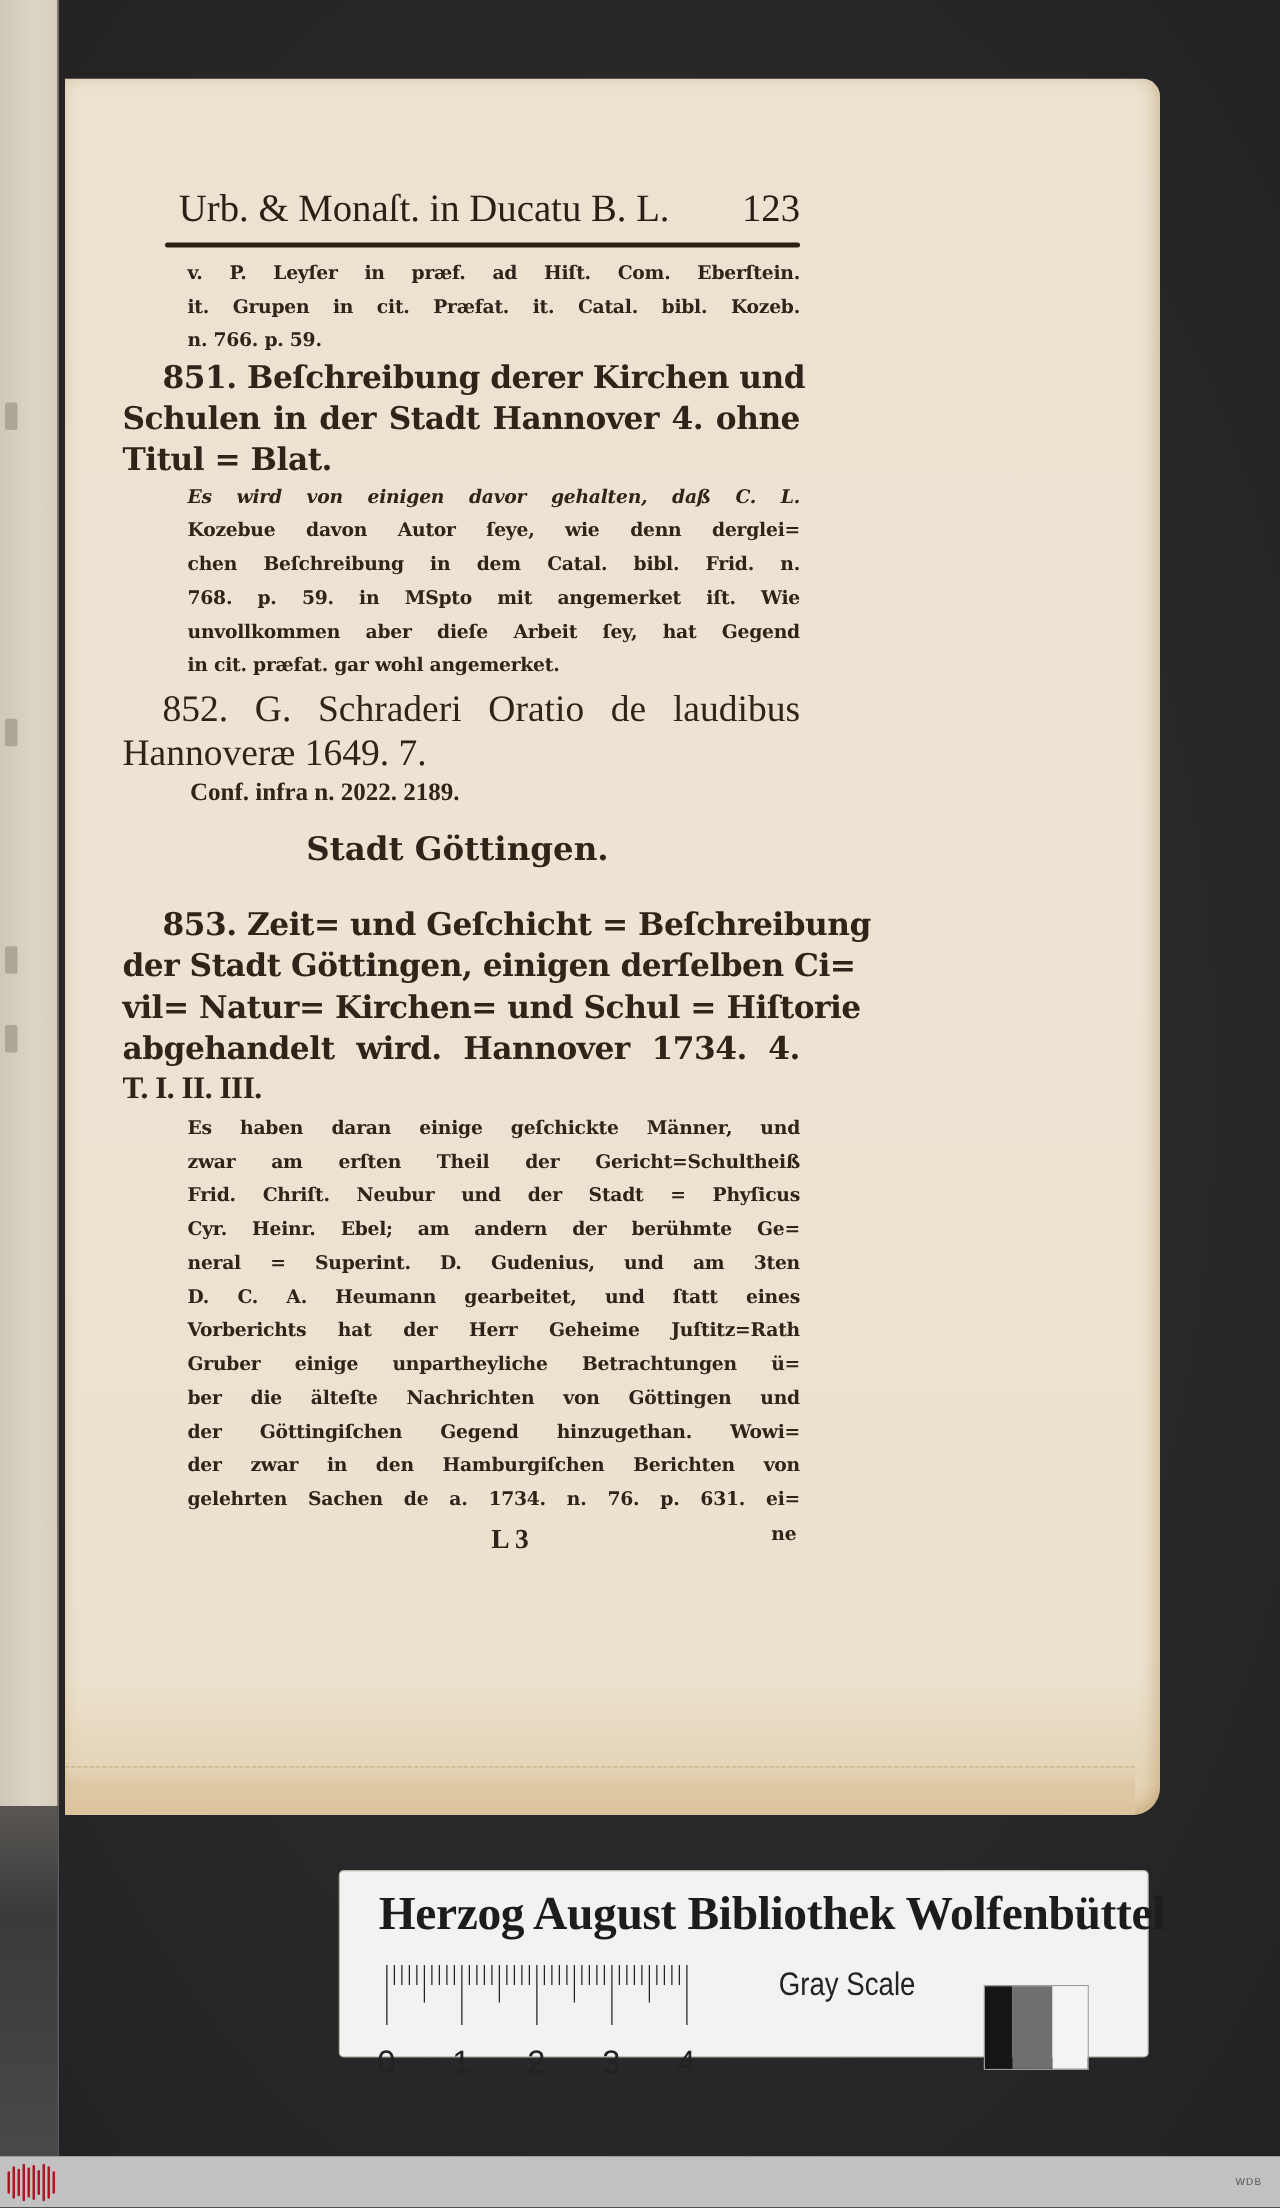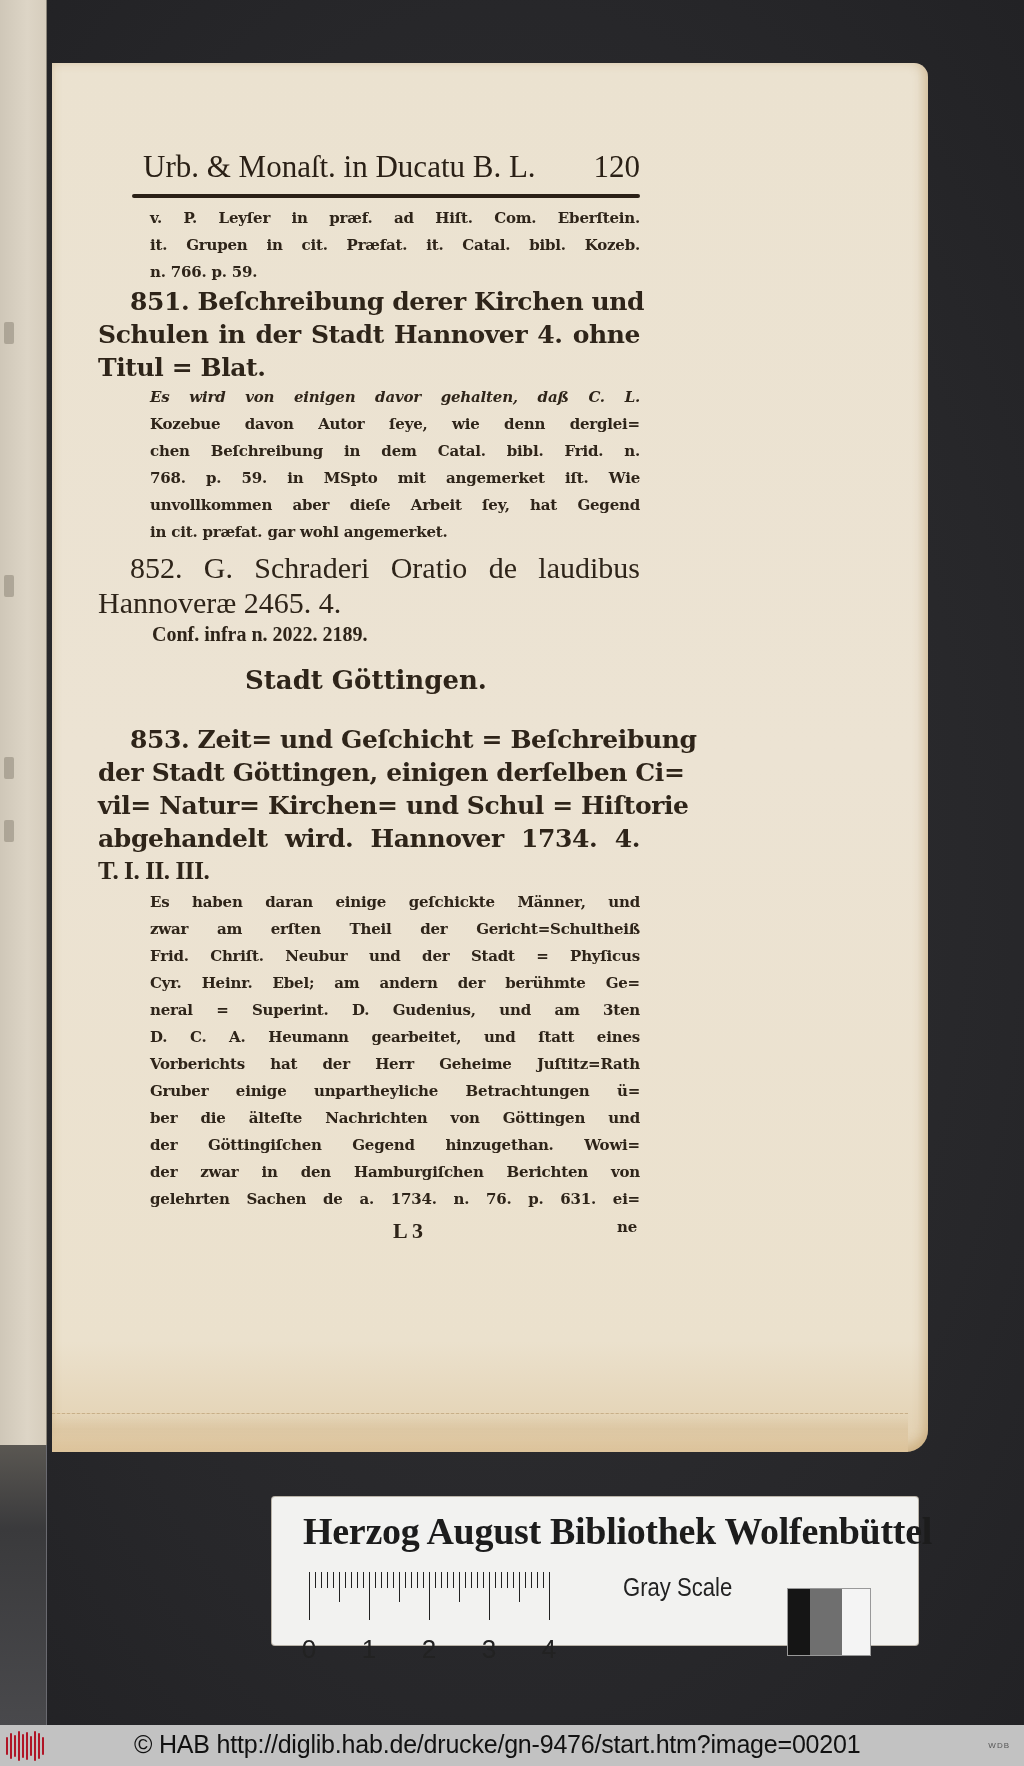--- a/index.html
+++ b/index.html
@@ -89,41 +89,41 @@
   <div class="stub" style="top:820px;"></div>
 </div>
 <div class="neighbor-lower"></div>
 
 <div class="page">
   <div class="page-edge-bottom"></div>
 </div>
 
 <div class="running-head">
   <span>Urb. &amp; Monaſt. in Ducatu B. L.</span>
-  <span>120</span>
+  <span>123</span>
 </div>
 <div class="head-rule"></div>
 
 <div class="line note justify" style="left:150px; top:209px; width:490px;">v. P. Leyſer in præf. ad Hiſt. Com. Eberſtein.</div>
 <div class="line note justify" style="left:150px; top:236px; width:490px;">it. Grupen in cit. Præfat. it. Catal. bibl. Kozeb.</div>
 <div class="line note" style="left:150px; top:263px;">n. 766. p. 59.</div>
 
 <div class="line entry justify" style="left:130px; top:287px; width:510px;">851. Beſchreibung derer Kirchen und</div>
 <div class="line entry justify" style="left:98px; top:320px; width:542px;">Schulen in der Stadt Hannover 4. ohne</div>
 <div class="line entry" style="left:98px; top:353px;">Titul = Blat.</div>
 
 <div class="line note justify" style="left:150px; top:388px; width:490px;font-style:italic;">Es wird von einigen davor gehalten, daß C. L.</div>
 <div class="line note justify" style="left:150px; top:415px; width:490px;">Kozebue davon Autor ſeye, wie denn derglei=</div>
 <div class="line note justify" style="left:150px; top:442px; width:490px;">chen Beſchreibung in dem Catal. bibl. Frid. n.</div>
 <div class="line note justify" style="left:150px; top:469px; width:490px;">768. p. 59. in MSpto mit angemerket iſt. Wie</div>
 <div class="line note justify" style="left:150px; top:496px; width:490px;">unvollkommen aber dieſe Arbeit ſey, hat Gegend</div>
 <div class="line note" style="left:150px; top:523px;">in cit. præfat. gar wohl angemerket.</div>
 
 <div class="line latin-entry justify" style="left:130px; top:551px; width:510px;">852. G. Schraderi Oratio de laudibus</div>
-<div class="line latin-entry" style="left:98px; top:586px;">Hannoveræ 2465. 4.</div>
+<div class="line latin-entry" style="left:98px; top:586px;">Hannoveræ 1649. 7.</div>
 <div class="line latin-small" style="left:152px; top:623px;">Conf. infra n. 2022. 2189.</div>
 
 <div class="line section-title" style="left:245px; top:665px;">Stadt Göttingen.</div>
 
 <div class="line entry justify" style="left:130px; top:725px; width:510px;">853. Zeit= und Geſchicht = Beſchreibung</div>
 <div class="line entry justify" style="left:98px; top:758px; width:542px;">der Stadt Göttingen, einigen derſelben Ci=</div>
 <div class="line entry justify" style="left:98px; top:791px; width:542px;">vil= Natur= Kirchen= und Schul = Hiſtorie</div>
 <div class="line entry justify" style="left:98px; top:824px; width:542px;">abgehandelt wird. Hannover 1734. 4.</div>
 <div class="line entry" style="left:98px; top:857px; font-family:'Liberation Serif',serif;">T. I. II. III.</div>
 
@@ -207,15 +207,14 @@
       <span style="height:26px;"></span>
       <span style="height:22px;"></span>
     <span style="height:30px;"></span>
       <span style="height:24px;"></span>
       <span style="height:28px;"></span>
     <span style="height:20px;"></span>
       <span style="height:30px;"></span>
       <span style="height:26px;"></span>
     <span style="height:18px;"></span>
   </div>
-  <div class="status-text">© HAB http://diglib.hab.de/drucke/gn-9476/start.htm?image=00201</div>
   <div class="status-small">WDB</div>
 </div>
 
 </body></html>

